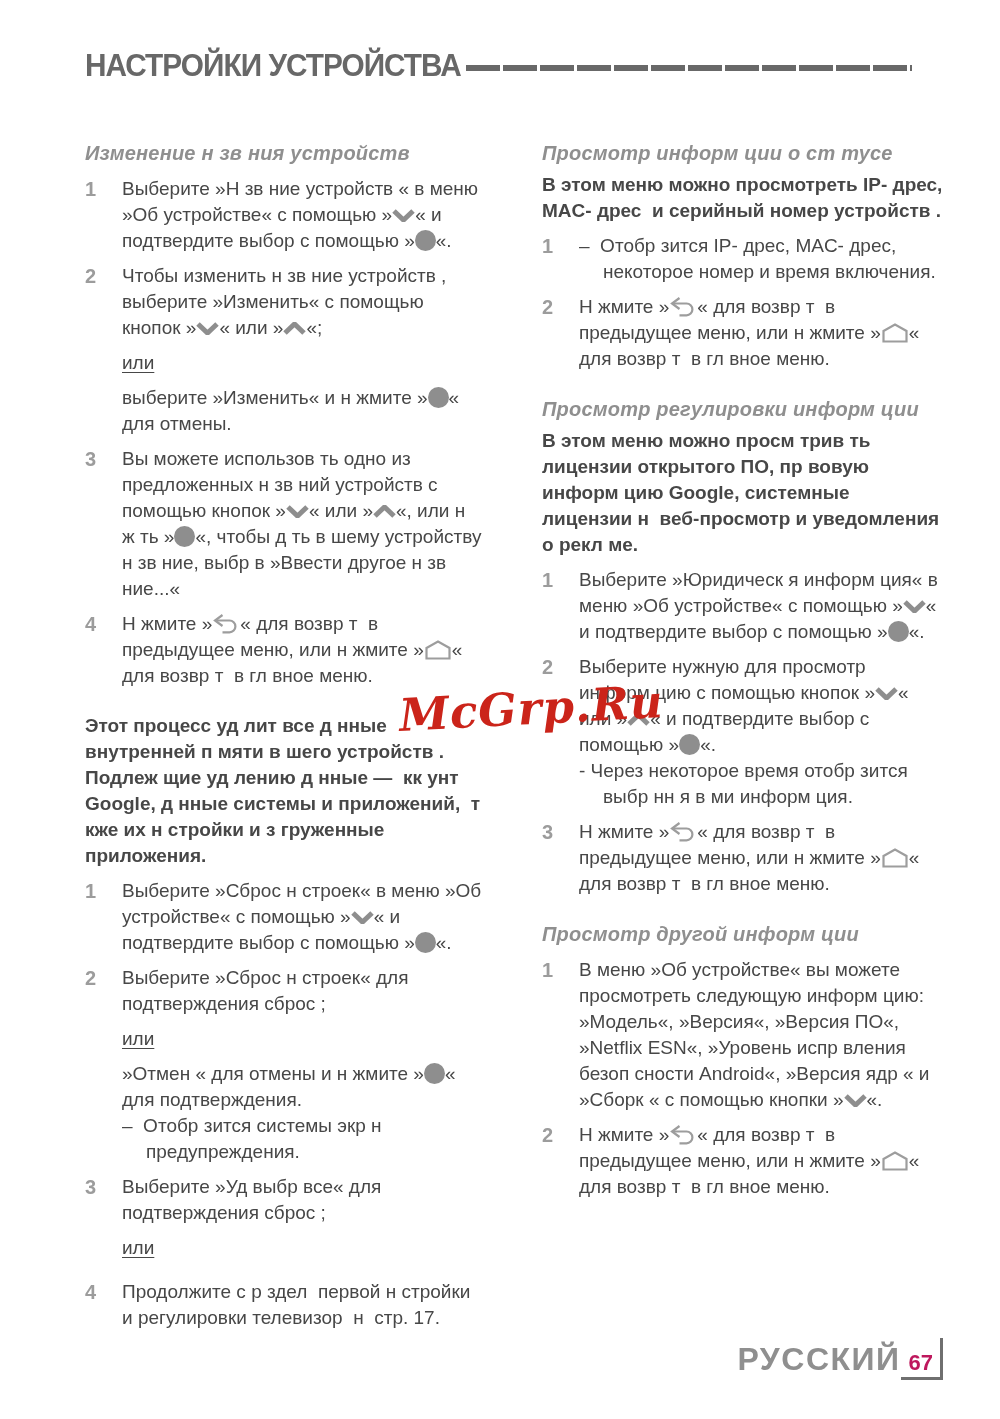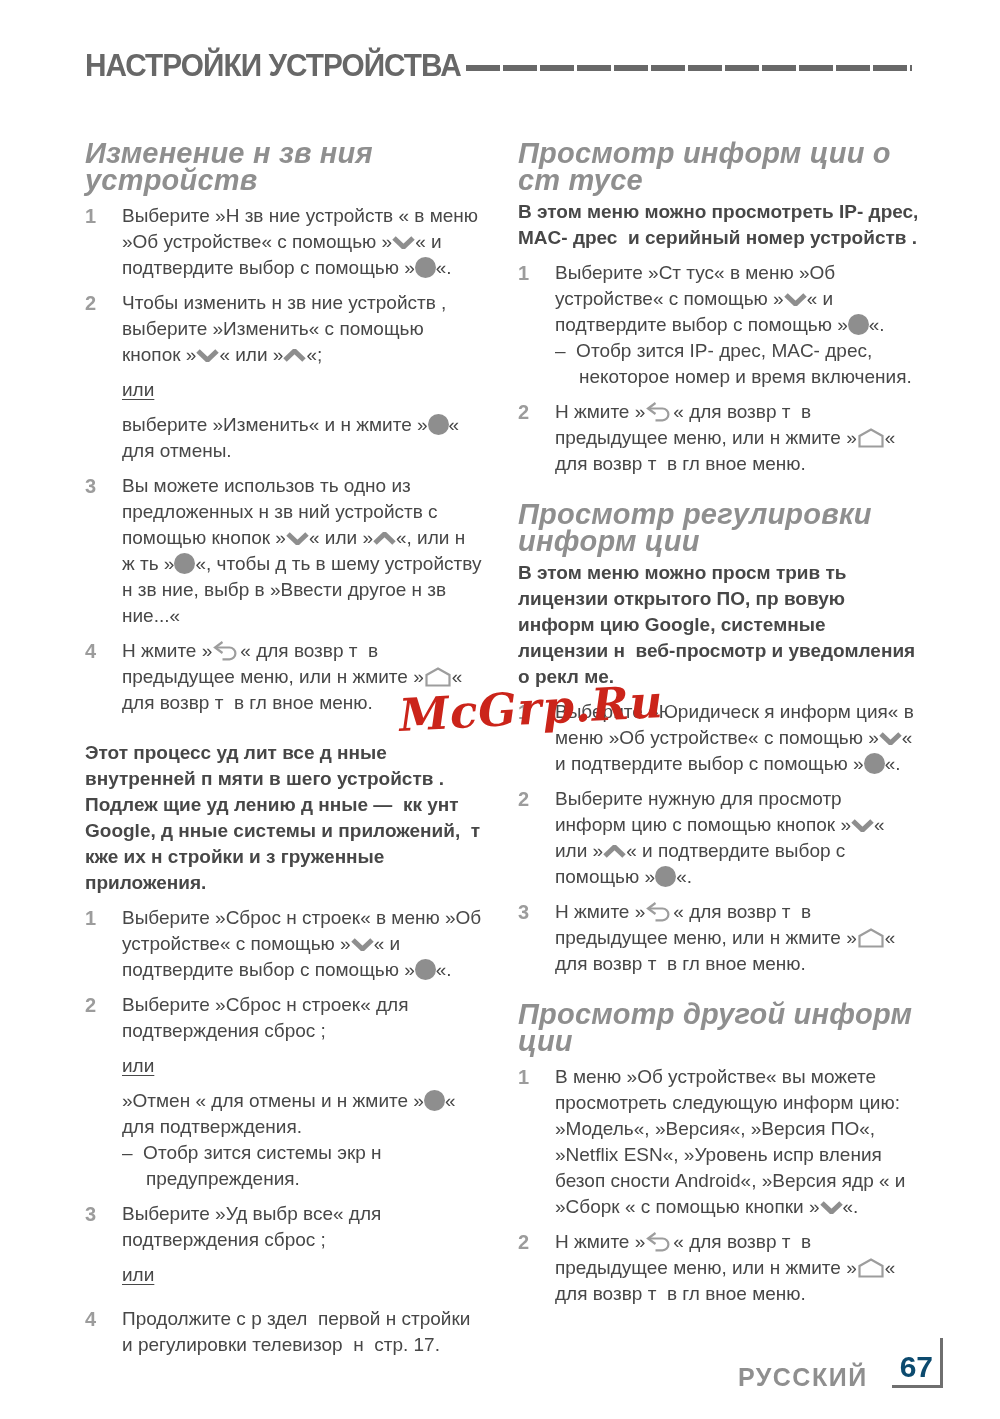--- a/index.html
+++ b/index.html
@@ -19,24 +19,24 @@
     margin:0;font-size:31px;font-weight:bold;color:var(--title);
     letter-spacing:-1px;white-space:nowrap;transform:scaleX(.96);transform-origin:left center;
   }
   .title-rule{
     flex:1 1 auto;height:6px;margin-left:-10px;margin-top:4px;
     background:repeating-linear-gradient(90deg,var(--title) 0 34px,#ffffff 34px 37px);
   }
   
   .col{position:absolute;top:140px;width:398px;font-size:19px;line-height:26px;}
   .col-left{left:85px;}
-  .col-right{left:518px;width:402px;}
+  .col-right{left:542px;width:402px;}
   .section + .section{margin-top:24px;}
   .section-heading{
-    margin:0 0 5px 0;font-size:29px;line-height:27px;
+    margin:0 0 5px 0;font-size:20px;line-height:27px;
     font-style:italic;font-weight:bold;color:var(--heading);letter-spacing:.2px;
   }
   p.intro{margin:0 0 2px 0;white-space:pre-wrap;font-weight:bold;}
   .step{display:flex;margin-top:9px;}
   .step-num{flex:0 0 37px;font-weight:bold;font-size:20px;color:var(--num);}
   .step-body{flex:1 1 auto;min-width:0;}
   .step-body p{margin:0;white-space:pre-wrap;}
   .step-body p.or{margin:9px 0;text-decoration:underline;text-underline-offset:3px;}
   .step-body p.sub{padding-left:24px;text-indent:-24px;}
   
@@ -46,25 +46,25 @@
   
   .watermark{
     position:absolute;left:399px;top:682px;
     font-family:"DejaVu Serif",serif;font-style:italic;font-weight:bold;
     font-size:45px;color:var(--red);transform:rotate(-3deg);
     pointer-events:none;white-space:nowrap;letter-spacing:1px;
   }
   
   .footer{position:absolute;top:1338px;right:57px;text-align:right;}
   .footer .lang{
-    color:var(--heading);font-weight:bold;font-size:25px;letter-spacing:1.5px;
-    margin-right:24px;position:relative;top:9px;
+    color:var(--heading);font-weight:bold;font-size:32px;letter-spacing:1.5px;
+    position:relative;top:0;
   }
   .footer .pagenum{
-    display:inline-block;color:#0c4a6e;font-weight:bold;font-size:30px;
+    display:inline-block;color:#be185d;font-weight:bold;font-size:22px;
     border-bottom:3px solid var(--rule);border-right:3px solid var(--rule);
     padding:12px 7px 1px 8px;
   }
 </style>
 </head>
 <body>
 
 <div class="page">
 
   <header class="hdr">
@@ -152,23 +152,20 @@
           </div>
         </section>
       </div>
     <div class="col col-right" id="col-right">
         <section class="section">
           <h2 class="section-heading">Просмотр информ ции о ст тусе</h2>
           <p class="intro">В этом меню можно просмотреть IP- дрес, MAC- дрес  и серийный номер устройств .</p>
           <div class="step">
             <span class="step-num">1</span>
             <div class="step-body">
-              <p class="text">Выберите »Ст тус« в меню »Об устройстве« с помощью »<svg class="icn" width="23" height="13" viewBox="0 0 23 13">
-                  <path d="M2 2l9.5 9L21 2" fill="none" stroke="var(--icon)" stroke-width="5"></path>
-                </svg>« и подтвердите выбор с помощью »<span class="ok-dot"></span>«.</p>
               <p class="sub">–  Отобр зится IP- дрес, MAC- дрес, некоторое номер и время включения.</p>
             </div>
           </div>
           <div class="step">
             <span class="step-num">2</span>
             <div class="step-body">
               <p class="text">Н жмите »<svg class="icn icn-wide" width="28" height="20" viewBox="0 0 28 20">
                   <path d="M10.5 1L3 6.5l7.5 5.5" fill="none" stroke="var(--outline)" stroke-width="2.2"></path>
                   <path d="M3.5 6.5H17.5a5.9 5.9 0 1 1 0 11.8H10.5" fill="none" stroke="var(--outline)" stroke-width="2.2"></path>
                 </svg>« для возвр т  в предыдущее меню, или н жмите »<svg class="icn icn-wide" width="28" height="20" viewBox="0 0 28 20">
@@ -189,20 +186,21 @@
             </div>
           </div>
           <div class="step">
             <span class="step-num">2</span>
             <div class="step-body">
               <p class="text">Выберите нужную для просмотр  информ цию с помощью кнопок »<svg class="icn" width="23" height="13" viewBox="0 0 23 13">
                   <path d="M2 2l9.5 9L21 2" fill="none" stroke="var(--icon)" stroke-width="5"></path>
                 </svg>« или »<svg class="icn" width="23" height="13" viewBox="0 0 23 13">
                   <path d="M2 11l9.5-9L21 11" fill="none" stroke="var(--icon)" stroke-width="5"></path>
                 </svg>« и подтвердите выбор с помощью »<span class="ok-dot"></span>«.</p>
+              <p class="sub">- Через некоторое время отобр зится выбр нн я в ми информ ция.</p>
             </div>
           </div>
           <div class="step">
             <span class="step-num">3</span>
             <div class="step-body">
               <p class="text">Н жмите »<svg class="icn icn-wide" width="28" height="20" viewBox="0 0 28 20">
                   <path d="M10.5 1L3 6.5l7.5 5.5" fill="none" stroke="var(--outline)" stroke-width="2.2"></path>
                   <path d="M3.5 6.5H17.5a5.9 5.9 0 1 1 0 11.8H10.5" fill="none" stroke="var(--outline)" stroke-width="2.2"></path>
                 </svg>« для возвр т  в предыдущее меню, или н жмите »<svg class="icn icn-wide" width="28" height="20" viewBox="0 0 28 20">
                   <path d="M2.5 8L14 1.5L25.5 8V18.5H2.5Z" fill="none" stroke="var(--outline)" stroke-width="2.2"></path>

